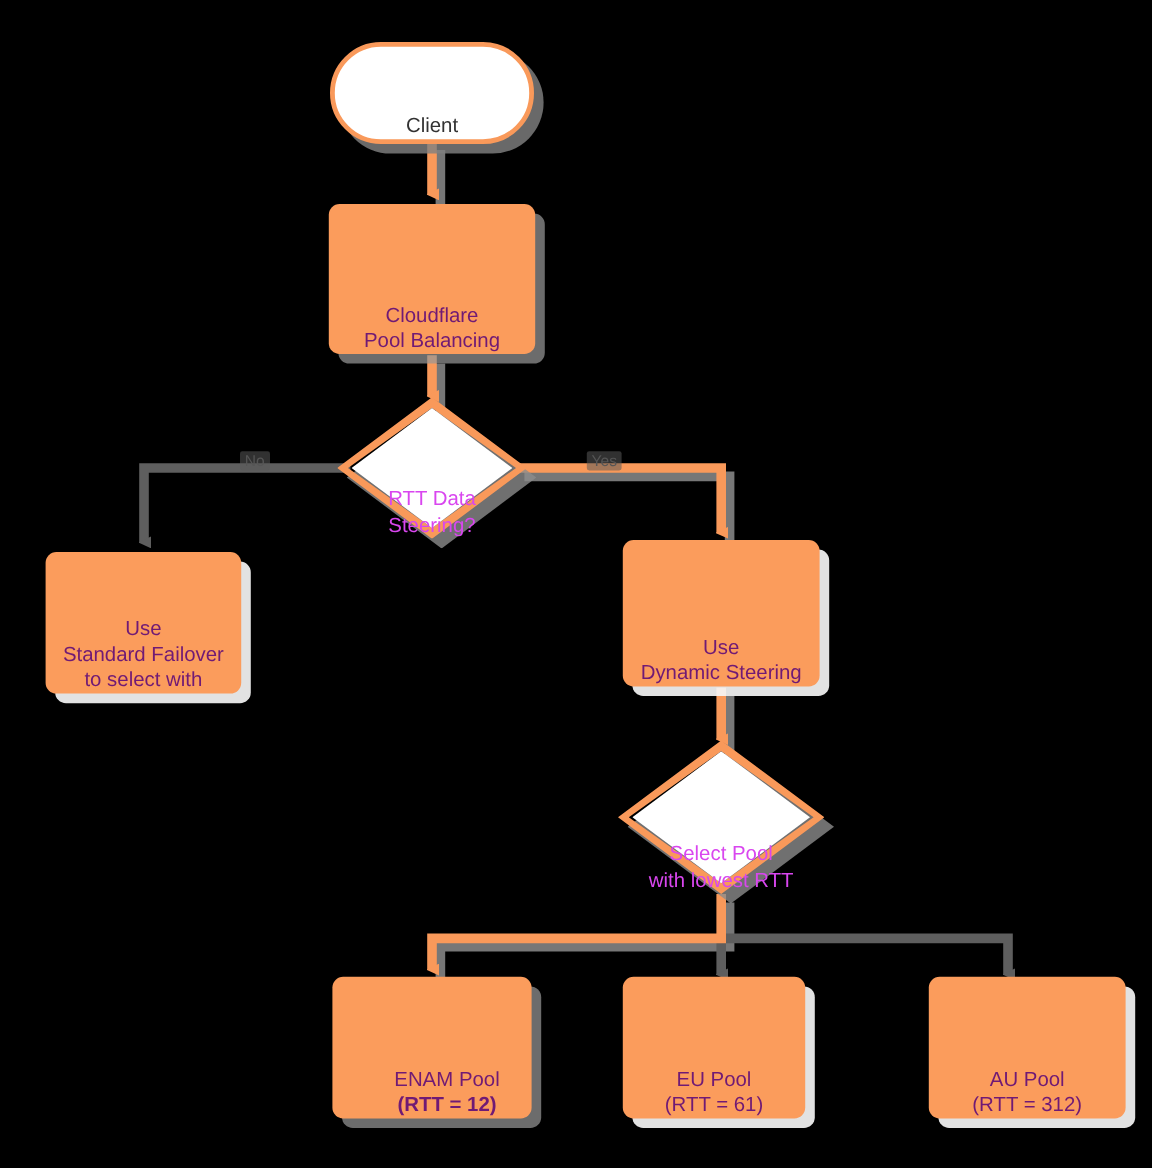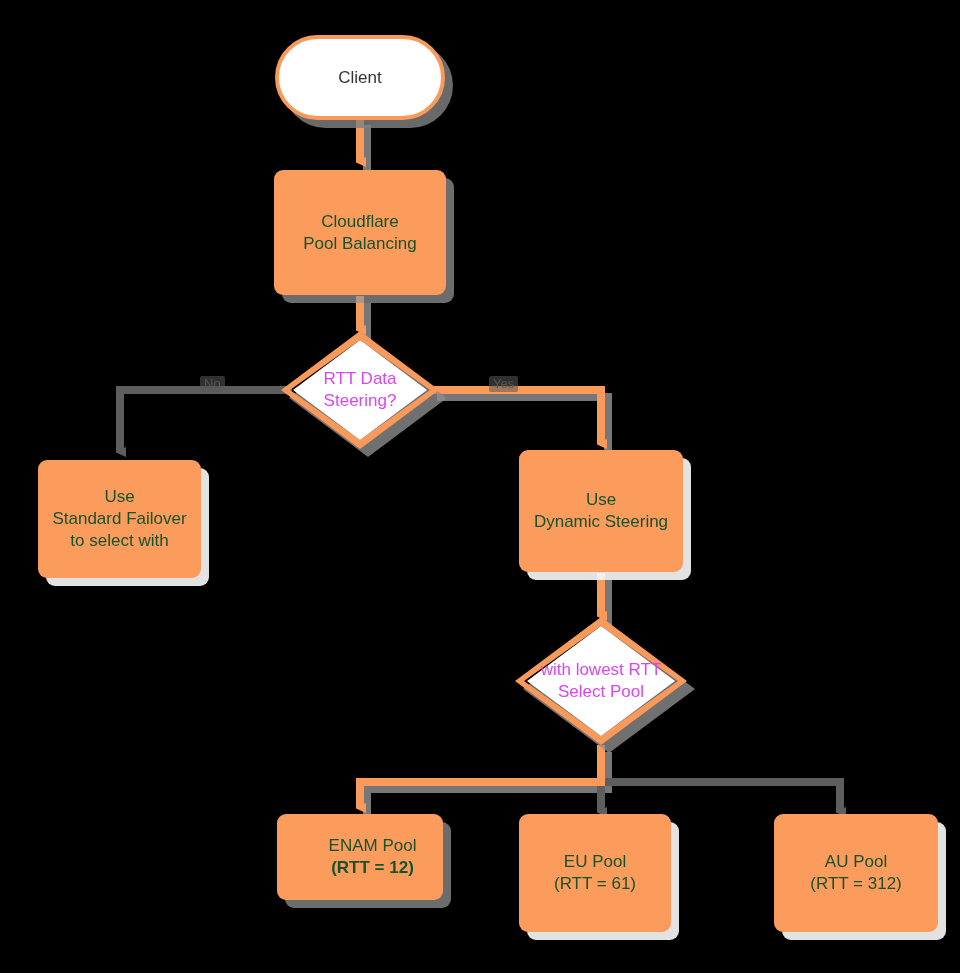--- a/index.html
+++ b/index.html
@@ -13,39 +13,39 @@
     width: 960px; height: 973px;
     background: #000000;
     font-family: "Liberation Sans", sans-serif;
   }
   #edges { position: absolute; inset: 0; width: 960px; height: 973px; }
 
   .node {
     position: absolute;
     box-sizing: border-box;
     display: flex;
-    align-items: center;
+    align-items: flex-end;
     justify-content: center;
     text-align: center;
     line-height: 1.28;
   }
   
   .n-term {
     background: #FFFFFF;
     border: 4px solid #F9995A;
     border-radius: 44px;
     color: #333333;
     font-size: 17px;
     box-shadow: 8px 8px 0 0 rgba(128,128,128,0.82);
   }
   
   .n-proc {
     background: #FB9C5C;
     border-radius: 9px;
-    color: #14532d;
+    color: #701a75;
     font-size: 17px;
     box-shadow: 8px 8px 0 0 rgba(150,150,150,0.72);
   }
   .n-proc.white-bg-shadow {
     box-shadow: 8px 8px 0 0 rgba(245,245,245,0.92);
   }
   
   .n-dec { background: transparent; }
   .n-dec .dia-shadow,
   .n-dec .dia-fill {
@@ -172,26 +172,26 @@
       <div>Use</div>
       <div>Dynamic Steering</div>
     </div>
   </div>
 
   <div class="node n-dec" style="left:515px; top:617px; width:172px; height:128px;">
     <div class="dia-shadow"></div>
     <div class="dia-border"></div>
     <div class="dia-fill" style="clip-path:polygon(50% 9px, calc(100% - 12px) 50%, 50% calc(100% - 9px), 12px 50%);"></div>
     <div class="dia-label">
+      <div>Select Pool</div>
       <div>with lowest RTT</div>
-      <div>Select Pool</div>
-    </div>
-  </div>
-
-  <div class="node n-proc" style="left:277px; top:814px; width:166px; height:86px;padding-left:25px;">
+    </div>
+  </div>
+
+  <div class="node n-proc" style="left:277px; top:814px; width:166px; height:118px;padding-left:25px;">
     <div>
       <div>ENAM Pool</div>
       <div class="bold">(RTT = 12)</div>
     </div>
   </div>
 
   <div class="node n-proc white-bg-shadow" style="left:519px; top:814px; width:152px; height:118px;">
     <div>
       <div>EU Pool</div>
       <div>(RTT = 61)</div>

